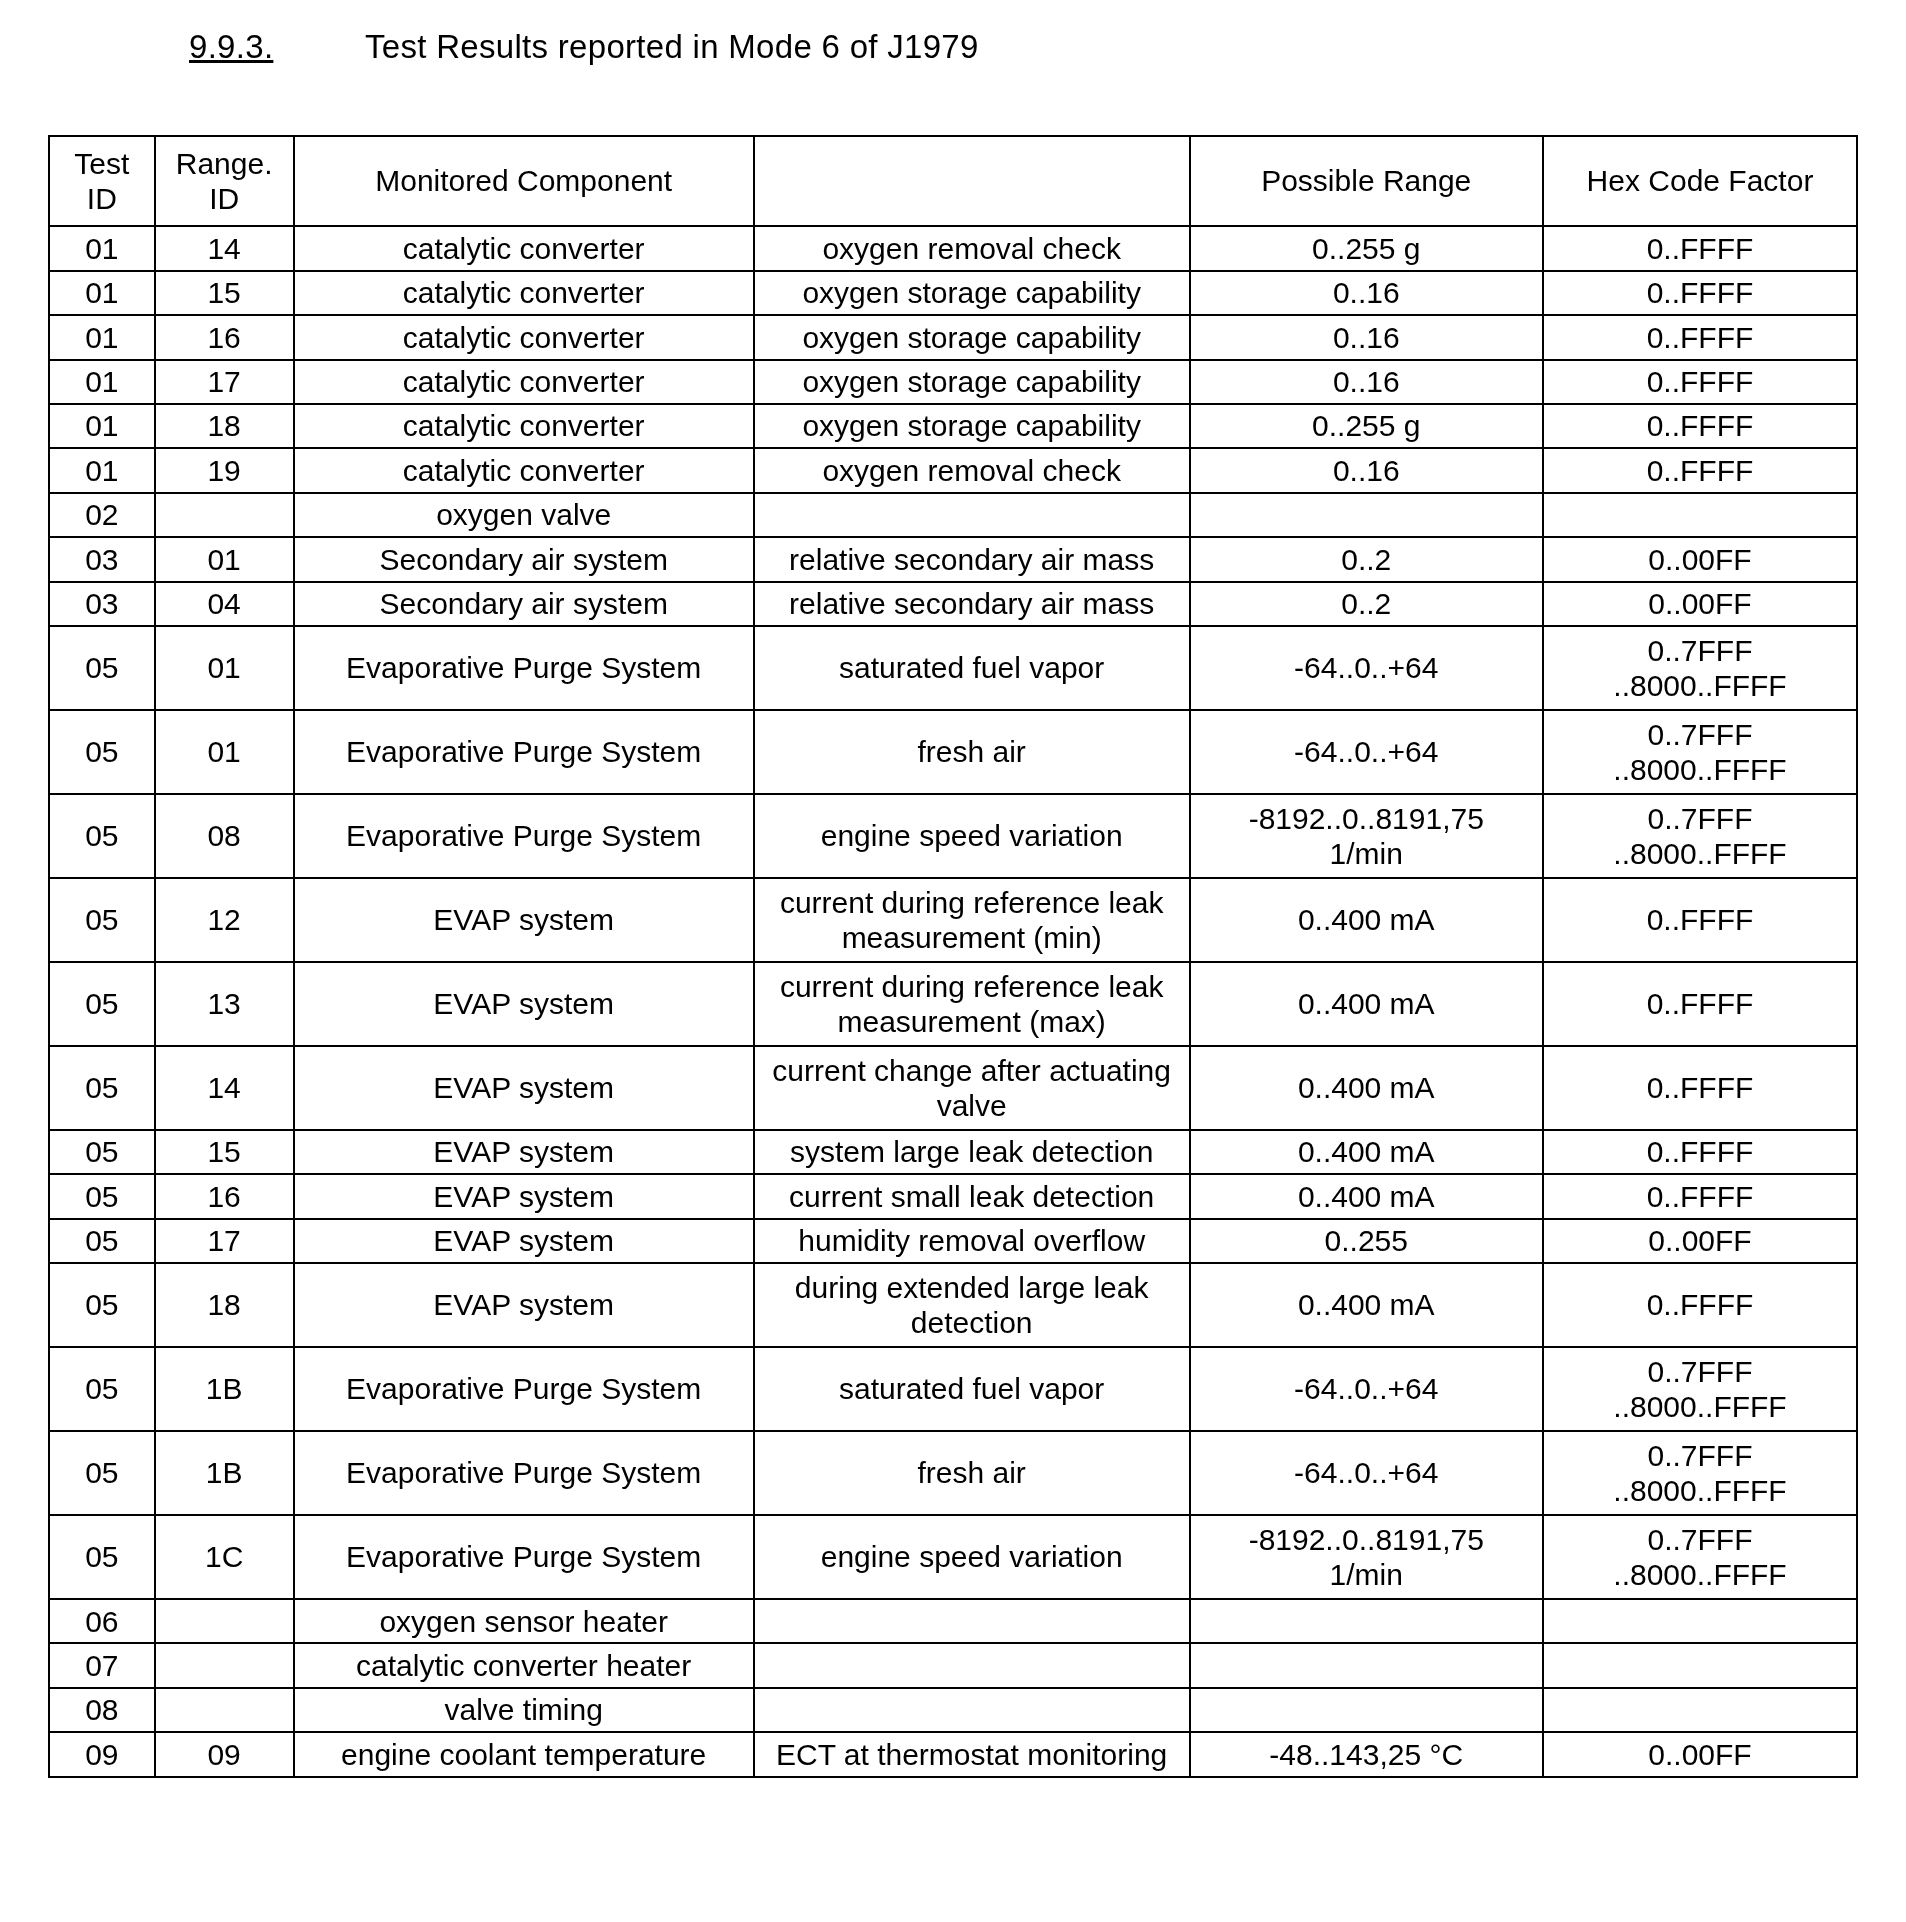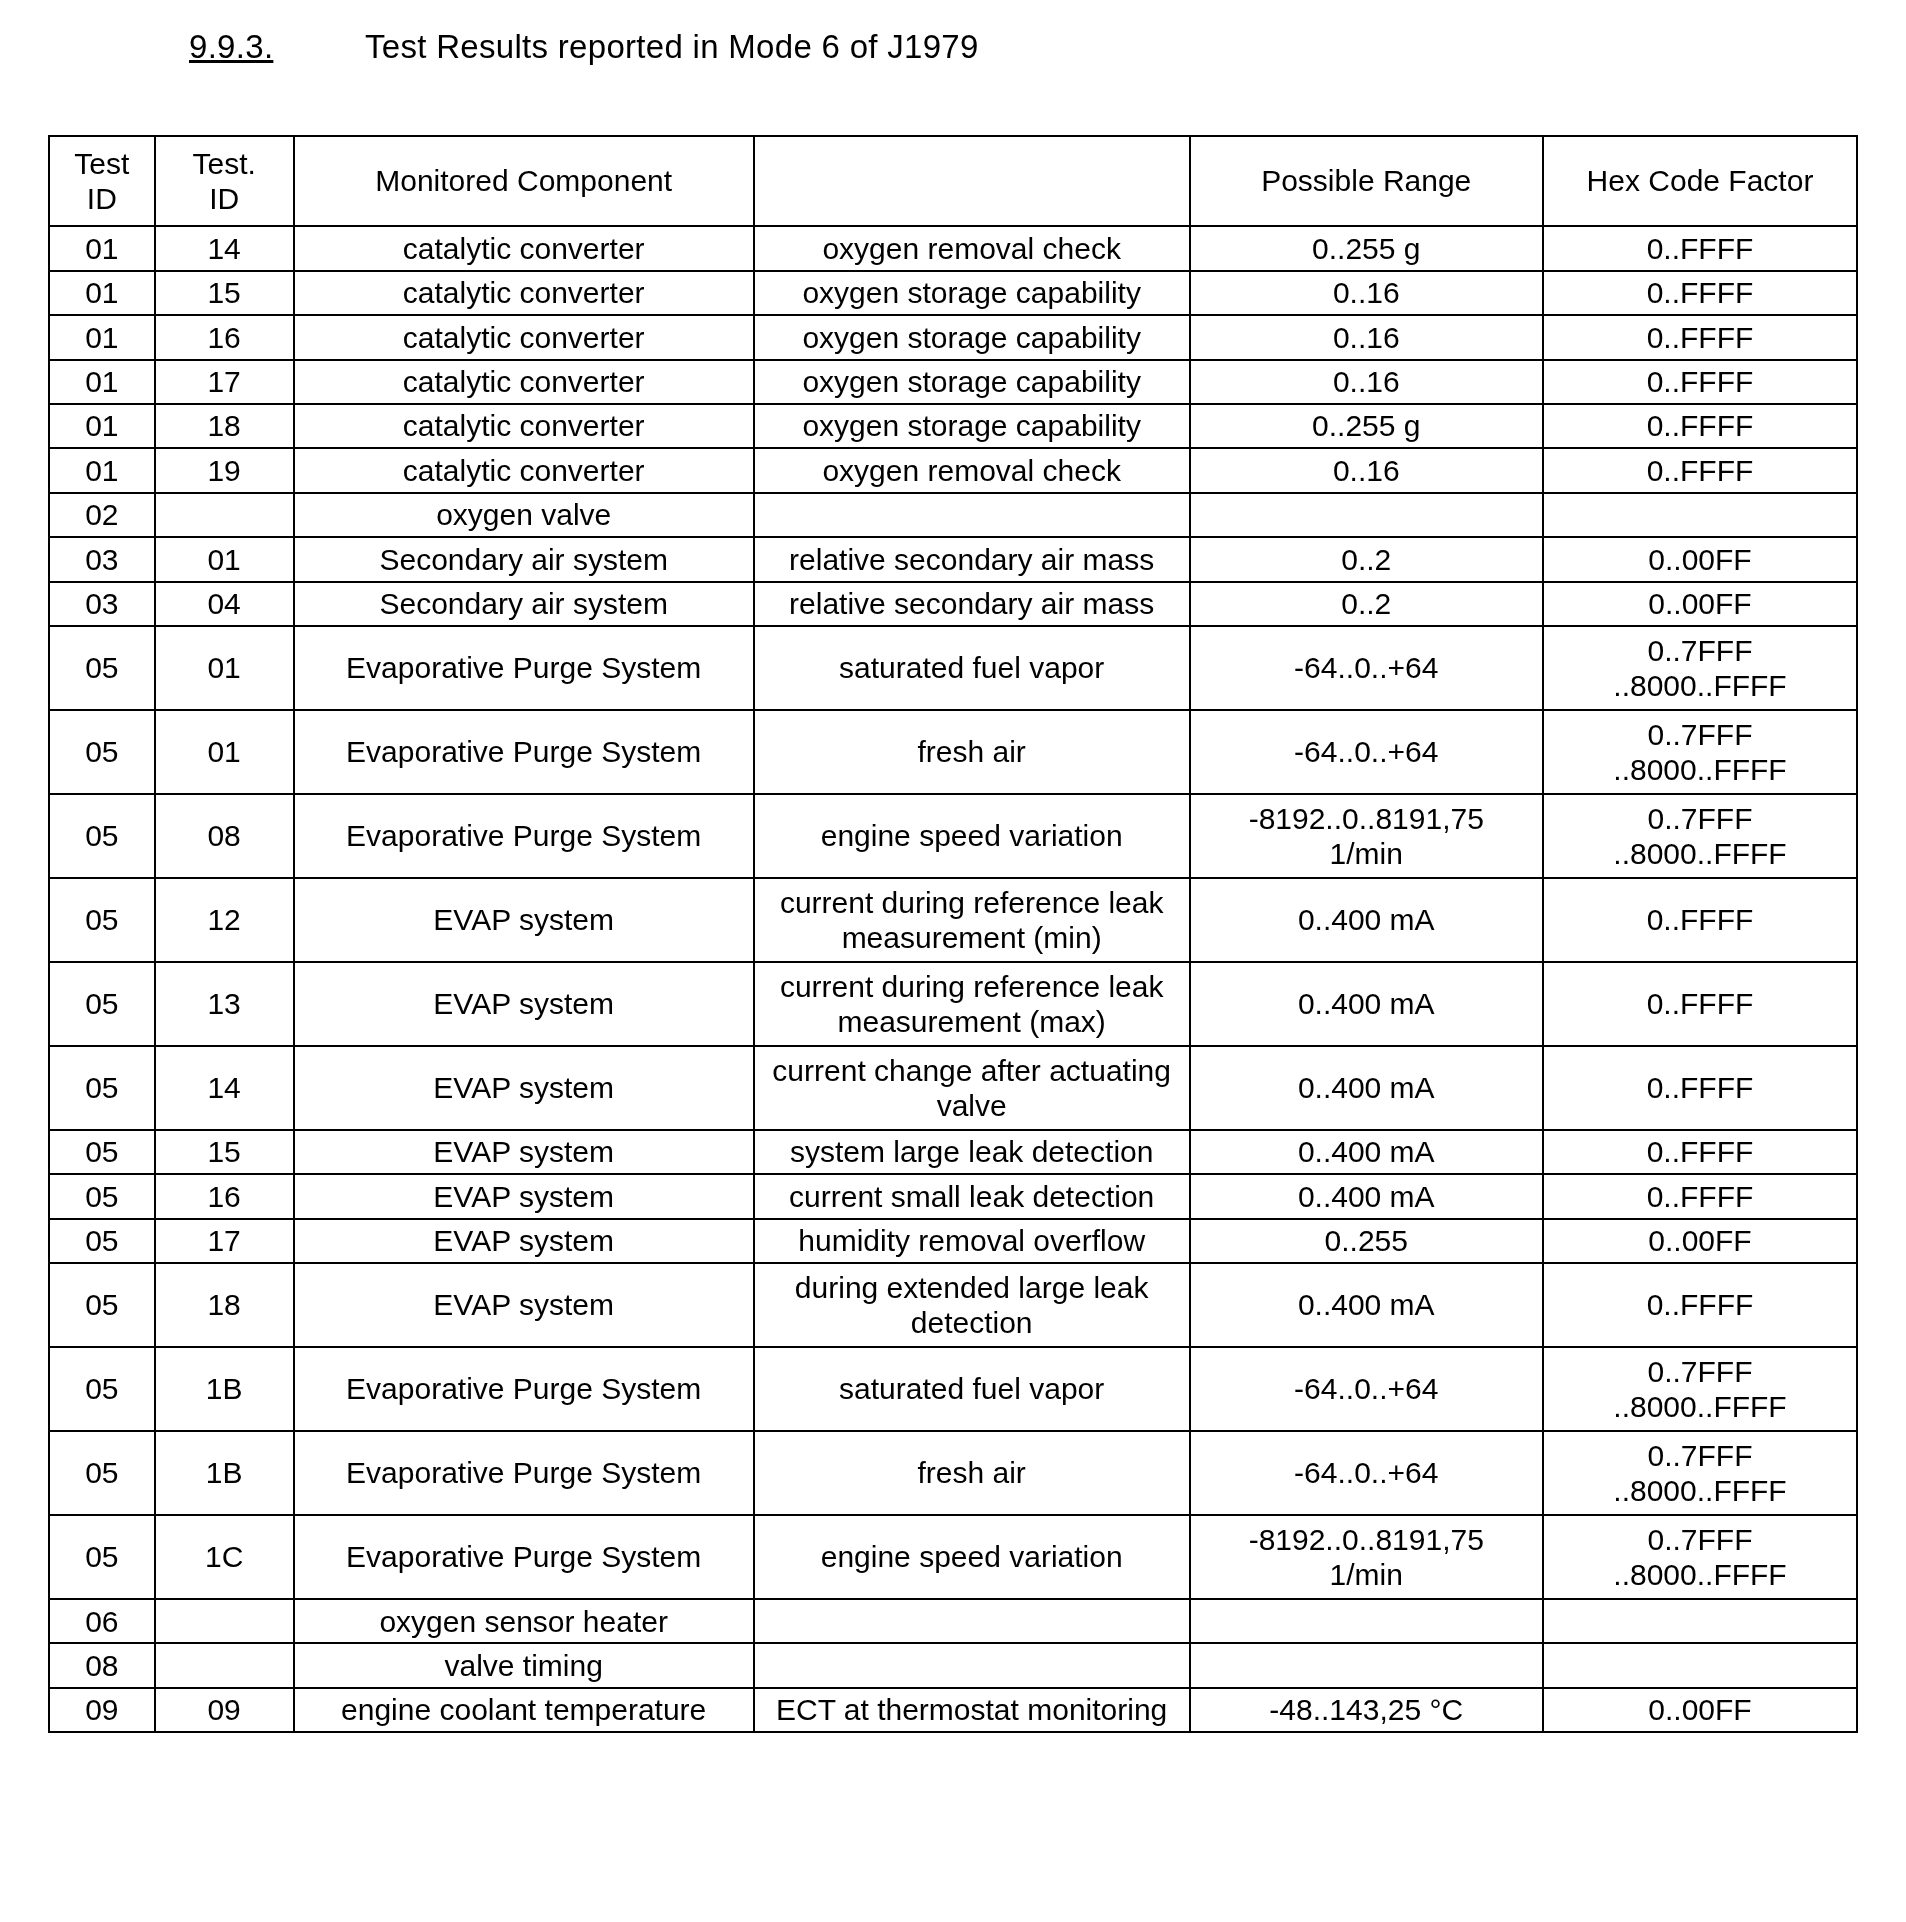--- a/index.html
+++ b/index.html
@@ -87,21 +87,21 @@
       <col class="c-range">
       <col class="c-hex">
     </colgroup>
     <thead>
       <tr>
         <th class="c-test hdr-two-line">
           <div>Test</div>
           <div>ID</div>
         </th>
         <th class="c-comp hdr-two-line">
-          <div>Test.</div>
+          <div>Range.</div>
           <div>ID</div>
         </th>
         <th>Monitored Component</th>
         <th></th>
         <th>Possible Range</th>
         <th>Hex Code Factor</th>
       </tr>
     </thead>
     <tbody>
         <tr>
@@ -306,20 +306,28 @@
         </tr>
         <tr>
           <td>06</td>
           <td></td>
           <td>oxygen sensor heater</td>
           <td></td>
           <td></td>
           <td></td>
         </tr>
         <tr>
+          <td>07</td>
+          <td></td>
+          <td>catalytic converter heater</td>
+          <td></td>
+          <td></td>
+          <td></td>
+        </tr>
+        <tr>
           <td>08</td>
           <td></td>
           <td>valve timing</td>
           <td></td>
           <td></td>
           <td></td>
         </tr>
         <tr>
           <td>09</td>
           <td>09</td>

